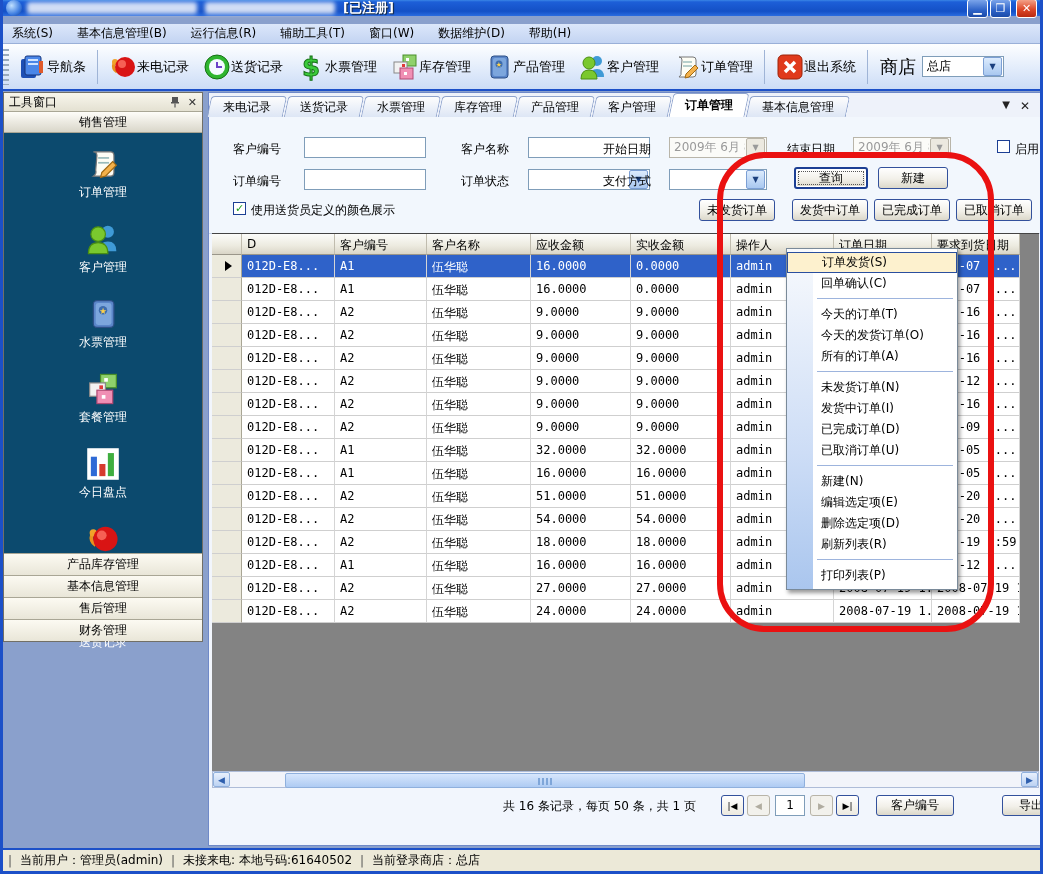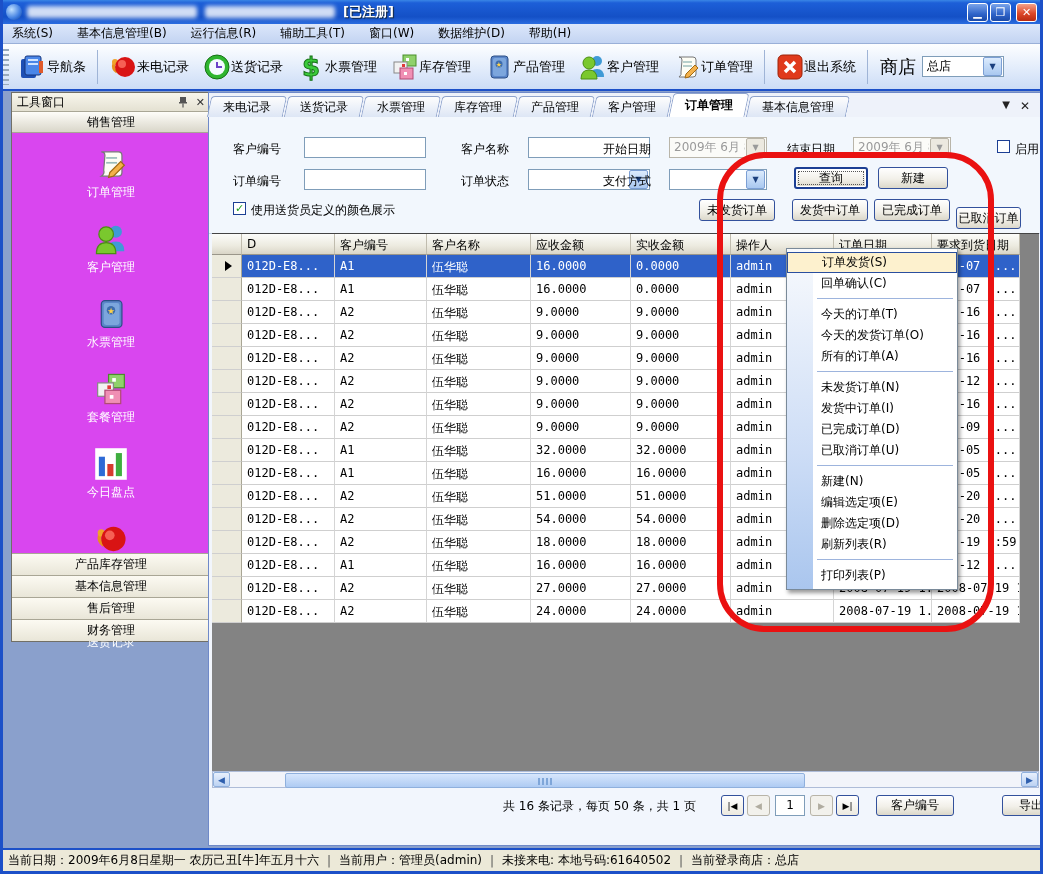--- a/index.html
+++ b/index.html
@@ -1,20 +1,20 @@
 <!DOCTYPE html>
 <html><head>
 <meta charset="utf-8">
 <style>
   html,body{margin:0;padding:0;}
   body{font-family:"DejaVu Sans",sans-serif;font-size:12px;color:#000;background:#555;}
   .window{position:relative;width:1043px;height:874px;background:#8aa0cc;overflow:hidden;
           border-left:3px solid #1c50c8;border-right:3px solid #1c50c8;box-sizing:border-box;}
   
-  .titlebar{position:absolute;left:-3px;top:0;width:1043px;height:24px;
+  .titlebar{position:absolute;left:-3px;top:0;width:1043px;height:16px;
     background:linear-gradient(180deg,#3a86e6 0%,#1d5fd8 12%,#1450c6 70%,#2a6ce0 100%);
     display:flex;align-items:center;padding:0 6px;box-sizing:border-box;}
   .appicon{width:16px;height:16px;margin-right:5px;border-radius:8px;
     background:radial-gradient(circle at 35% 35%,#bfe0ff,#3d7ce0 60%,#123c8e);flex:0 0 auto;}
   .blur-block{display:inline-block;height:12px;border-radius:3px;background:rgba(255,255,255,.8);
     filter:blur(2.2px);margin-right:8px;vertical-align:middle;}
   .reg{color:#fff;font-weight:bold;font-size:13px;text-shadow:1px 1px 1px #123;}
   .winbtns{margin-left:auto;display:flex;gap:2px;}
   .wbtn{width:21px;height:19px;border-radius:3px;border:1px solid #fff;
     background:linear-gradient(180deg,#7aa4ea,#2e63c8 60%,#1b4aa8);color:#fff;font-size:11px;
@@ -35,22 +35,22 @@
   .tbicon{width:28px;height:28px;flex:0 0 auto;}
   .shoplabel{font-size:18px;margin:0 6px 0 8px;}
   .combo{background:#fff;border:1px solid #7f9db9;height:21px;display:flex;align-items:center;box-sizing:border-box;}
   .combo .val{flex:1;padding:0 4px;overflow:hidden;white-space:nowrap;}
   .combo .arrowbtn{width:17px;height:17px;margin:1px;border:1px solid #7c9fd4;border-radius:2px;
      background:linear-gradient(180deg,#dcebfd,#a9c8f0);color:#1b3f7e;font-size:8px;
      display:flex;align-items:center;justify-content:center;}
   .combo.disabled{background:#fbfbf8;border-color:#b9b5a9;color:#9a9a9a;}
   .combo.disabled .arrowbtn{background:#ece9e0;border-color:#b9b5a9;color:#9a9a9a;}
   
-  .sidebar{position:absolute;left:0;top:92px;width:200px;height:550px;background:#d946ef;
-    border:1px solid #716f66;box-sizing:border-box;margin-left:8px;}
+  .sidebar{position:absolute;left:0;top:92px;width:200px;height:550px;background:#0c4a6e;
+    border:1px solid #716f66;box-sizing:border-box;}
   .sb-title{height:18px;background:linear-gradient(180deg,#f8f6ec,#e4e1d2);display:flex;align-items:center;
     padding:0 5px;border-bottom:1px solid #a9a695;}
   .sb-title .sp{margin-left:auto;display:flex;gap:8px;font-size:11px;color:#333;}
   .sb-section{height:20px;background:linear-gradient(180deg,#fefdf9,#d9d6c9);display:flex;align-items:center;
     justify-content:center;border-bottom:1px solid #a9a695;}
   .sb-items{display:flex;flex-direction:column;align-items:center;padding-top:14px;gap:21px;}
   .sb-item{display:flex;flex-direction:column;align-items:center;gap:3px;color:#fff;}
   .sbicon{width:34px;height:34px;}
   .sb-bottom{position:absolute;left:0;bottom:0;width:100%;}
   .sb-bar{height:21px;background:linear-gradient(180deg,#fcfaf2,#e9e6d8);border-top:1px solid #a9a695;
@@ -387,21 +387,21 @@
         <span class="arrowbtn">▼</span>
       </div>
       <div class="xpbtn focus" style="left:585px;top:50px;width:74px">查询</div>
       <div class="xpbtn" style="left:669px;top:50px;width:70px">新建</div>
 
       <span class="cbx" style="left:24px;top:85px">✓</span>
       <span class="flabel" style="left:42px;top:85px">使用送货员定义的颜色展示</span>
       <div class="xpbtn" style="left:490px;top:82px;width:76px">未发货订单</div>
       <div class="xpbtn" style="left:583px;top:82px;width:76px">发货中订单</div>
       <div class="xpbtn" style="left:665px;top:82px;width:76px">已完成订单</div>
-      <div class="xpbtn" style="left:747px;top:90px;width:65px">已取消订单</div>
+      <div class="xpbtn" style="left:747px;top:82px;width:76px">已取消订单</div>
     </div>
 
     <div class="gridwrap">
       <div class="gridtable">
         <div class="ghead">
           <div class="h"></div>
           <div class="h">D</div>
           <div class="h">客户编号</div>
           <div class="h">客户名称</div>
           <div class="h">应收金额</div>
@@ -664,21 +664,20 @@
 
       <div class="mi sep"></div>
 
       <div class="mi">打印列表(P)</div>
 
   </div>
 
   <div class="annot"></div>
 
   <div class="statusbar">
-    <span>当前日期：2009年6月8日星期一  农历己丑[牛]年五月十六</span>
     <span class="sdiv">|</span>
     <span>当前用户：管理员(admin)</span>
     <span class="sdiv">|</span>
     <span>未接来电: 本地号码:61640502</span>
     <span class="sdiv">|</span>
     <span>当前登录商店：总店</span>
   </div>
 
 </div>
 

